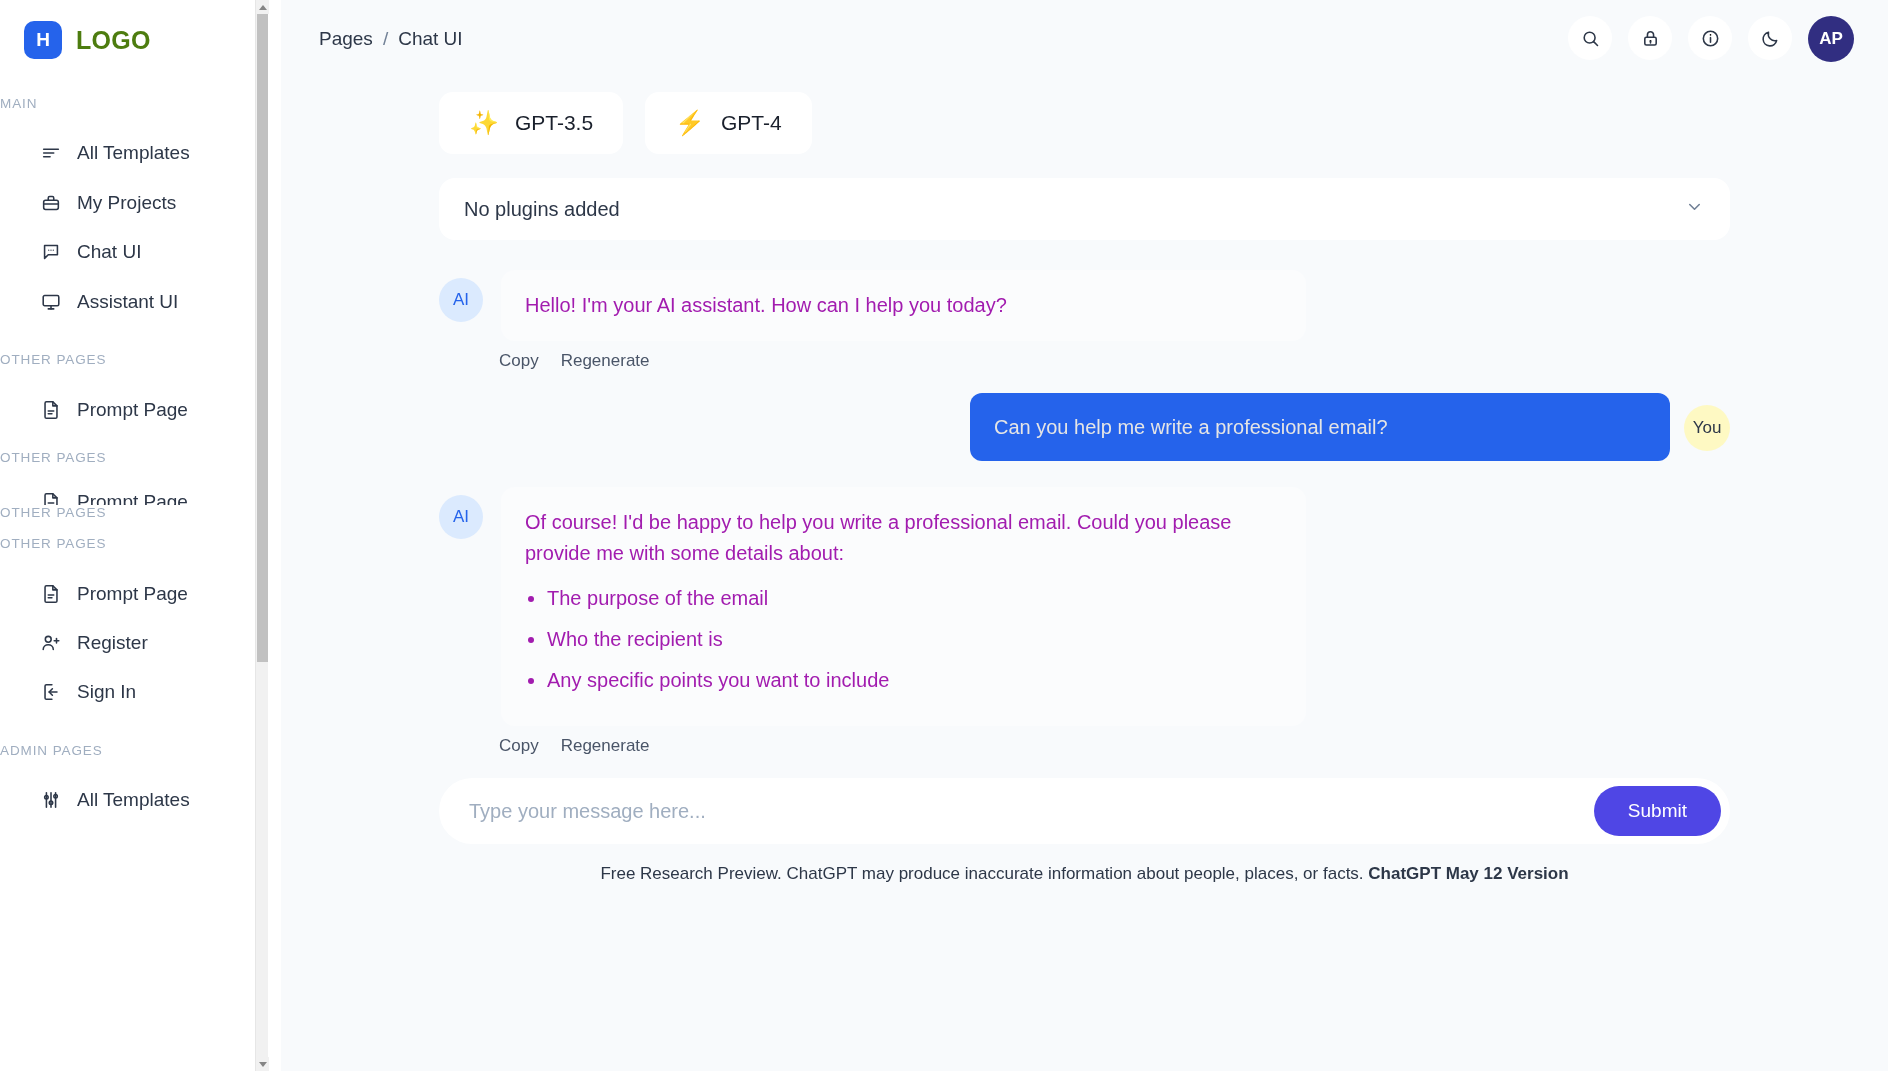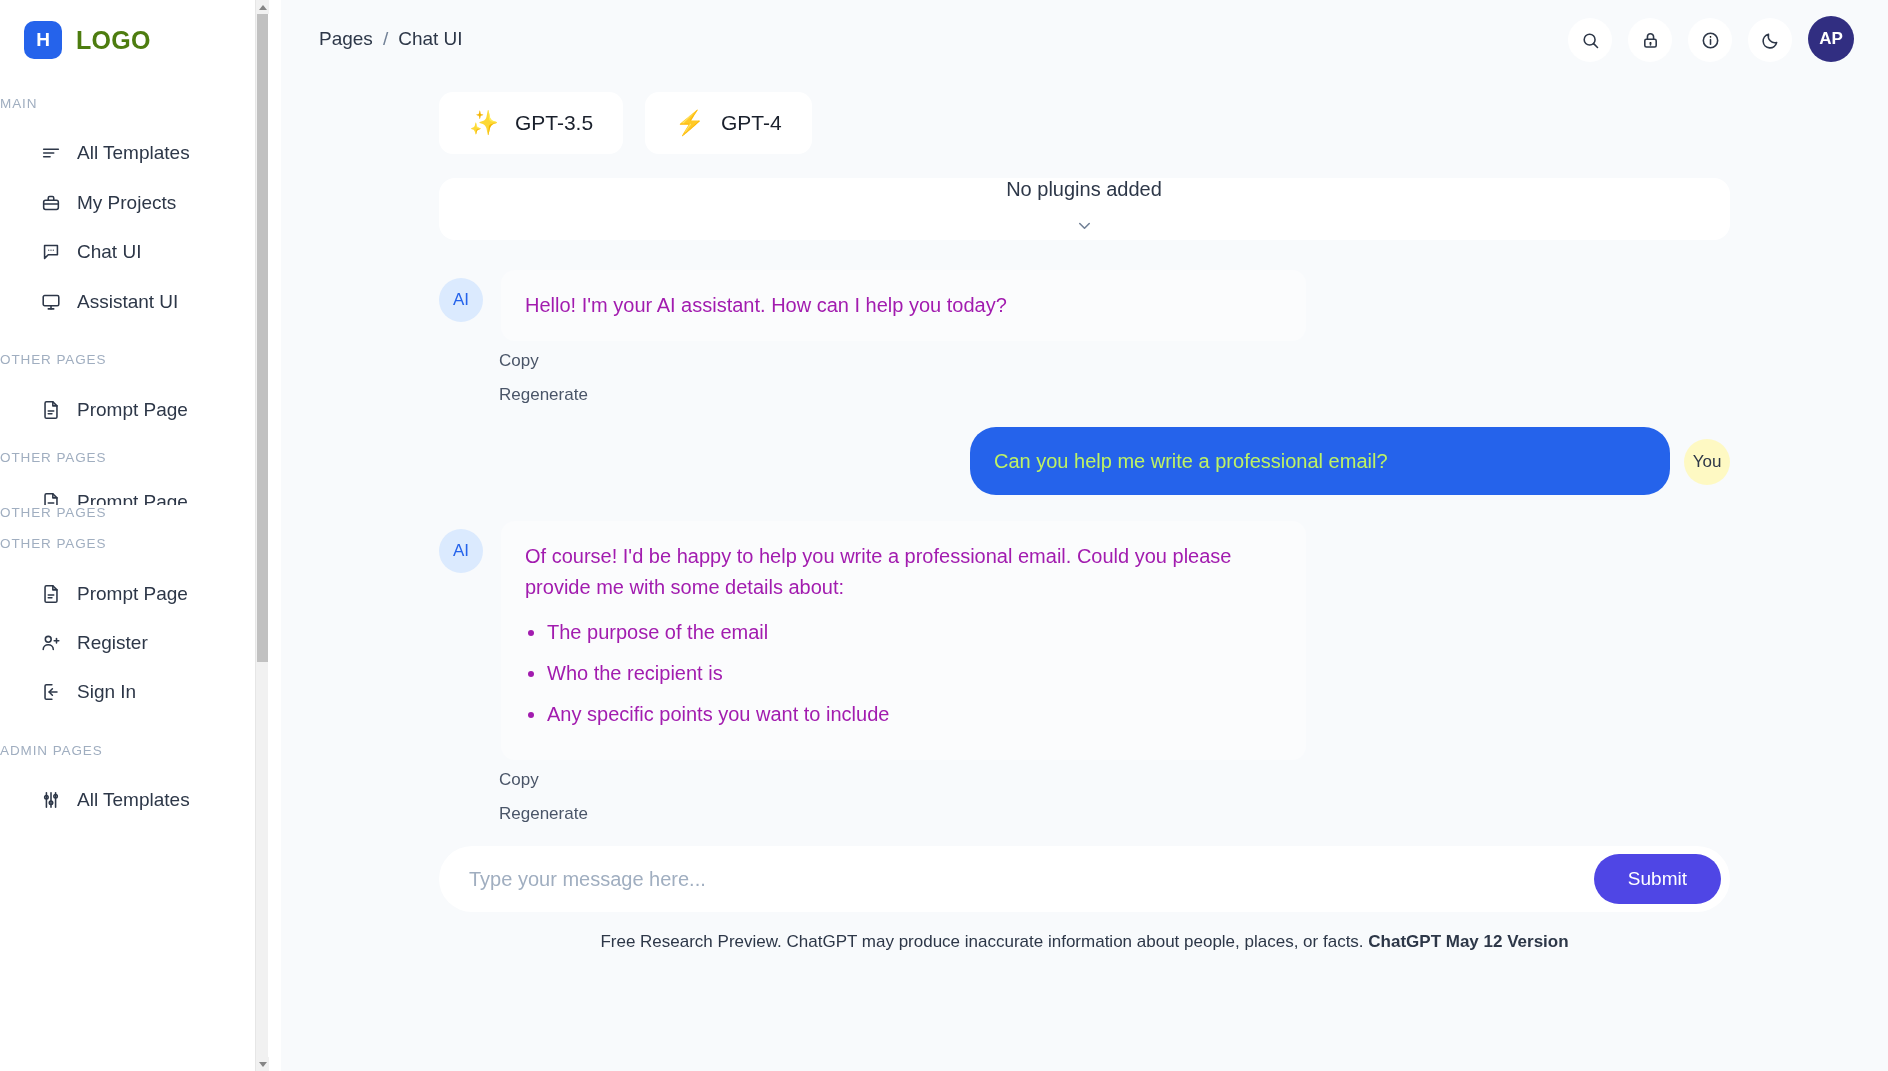--- a/index.html
+++ b/index.html
@@ -71,21 +71,21 @@
   .main {
     flex: 1; height: 1071px; background: #f8fafc;
     position: relative; overflow: hidden;
   }
   .topbar {
     height: 78px; display: flex; align-items: center;
     padding: 0 34px 0 38px; justify-content: space-between;
   }
   .breadcrumb { font-size: 19px; color: #2d3748; display: flex; gap: 10px; align-items: center; }
   .breadcrumb .sep { color: #718096; }
-  .topbar-icons { display: flex; align-items: flex-end; gap: 16px; }
+  .topbar-icons { display: flex; align-items: flex-start; gap: 16px; }
   .circle-btn {
     width: 44px; height: 44px; border-radius: 50%;
     background: #ffffff; display: flex; align-items: center; justify-content: center;
     cursor: pointer;
   }
   .circle-btn svg { width: 21px; height: 21px; stroke: #2d3748; fill: none; stroke-width: 1.8; stroke-linecap: round; stroke-linejoin: round; }
   .avatar-btn {
     width: 46px; height: 46px; border-radius: 50%;
     background: #312e81; color: #fff; font-size: 17px; font-weight: bold;
     display: flex; align-items: center; justify-content: center; cursor: pointer;
@@ -98,48 +98,47 @@
     background: #fff; border-radius: 14px; height: 62px;
     display: flex; align-items: center; gap: 16px;
     padding: 0 30px; font-size: 21px; color: #1a202c; cursor: pointer;
   }
   .model-btn .emoji { font-size: 24px; line-height: 1; }
 
   .plugins {
     background: #fff; border-radius: 16px; height: 62px;
     display: flex; align-items: center; justify-content: space-between;
     padding: 0 26px 0 25px; font-size: 20px; color: #2d3748;
-    margin-bottom: 30px; cursor: pointer; flex-direction: column;
+    margin-bottom: 30px; cursor: pointer;
   }
   .plugins .chev svg { width: 19px; height: 19px; stroke:#718096; fill:none; stroke-width:2; stroke-linecap:round; stroke-linejoin:round;}
 
   .msg-ai { display: flex; gap: 18px; margin-bottom: 4px; }
   .av-ai {
     width: 44px; height: 44px; border-radius: 50%;
     background: #dbeafe; color: #2563eb; font-size: 17px;
     display: flex; align-items: center; justify-content: center; flex: 0 0 44px;
     margin-top: 8px;
   }
   .bubble-ai {
     background: #fbfcfd; border-radius: 14px;
     padding: 20px 24px; font-size: 20px; color: #a21caf; line-height: 1.55;
     flex: 1; max-width: 805px;
   }
   .bubble-ai ul { margin: 14px 0 2px 22px; }
   .bubble-ai li { margin-bottom: 10px; font-size: 20px; }
   .actions {
-    display: flex; gap: 14px; font-size: 17px; color: #4a5568;
+    display: flex; gap: 22px; font-size: 17px; color: #4a5568;
     margin: 10px 0 22px 60px;
-    flex-direction: column;
   }
   .actions span { cursor: pointer; }
 
   .msg-user { display: flex; justify-content: flex-end; align-items: flex-start; gap: 14px; margin: 18px 0 26px 0; }
   .bubble-user {
-    background: #2563eb; color: #bef264; border-radius: 26px;
+    background: #2563eb; color: #e5e5e5; border-radius: 12px;
     padding: 20px 24px; font-size: 20px; max-width: 805px;
     min-width: 700px; min-height: 68px; display:flex; align-items:center;
   }
   .av-user {
     width: 46px; height: 46px; border-radius: 50%;
     background: #fef9c3; color: #2d3748; font-size: 17px;
     display: flex; align-items: center; justify-content: center; flex: 0 0 46px;
     margin-top: 12px;
   }
 

